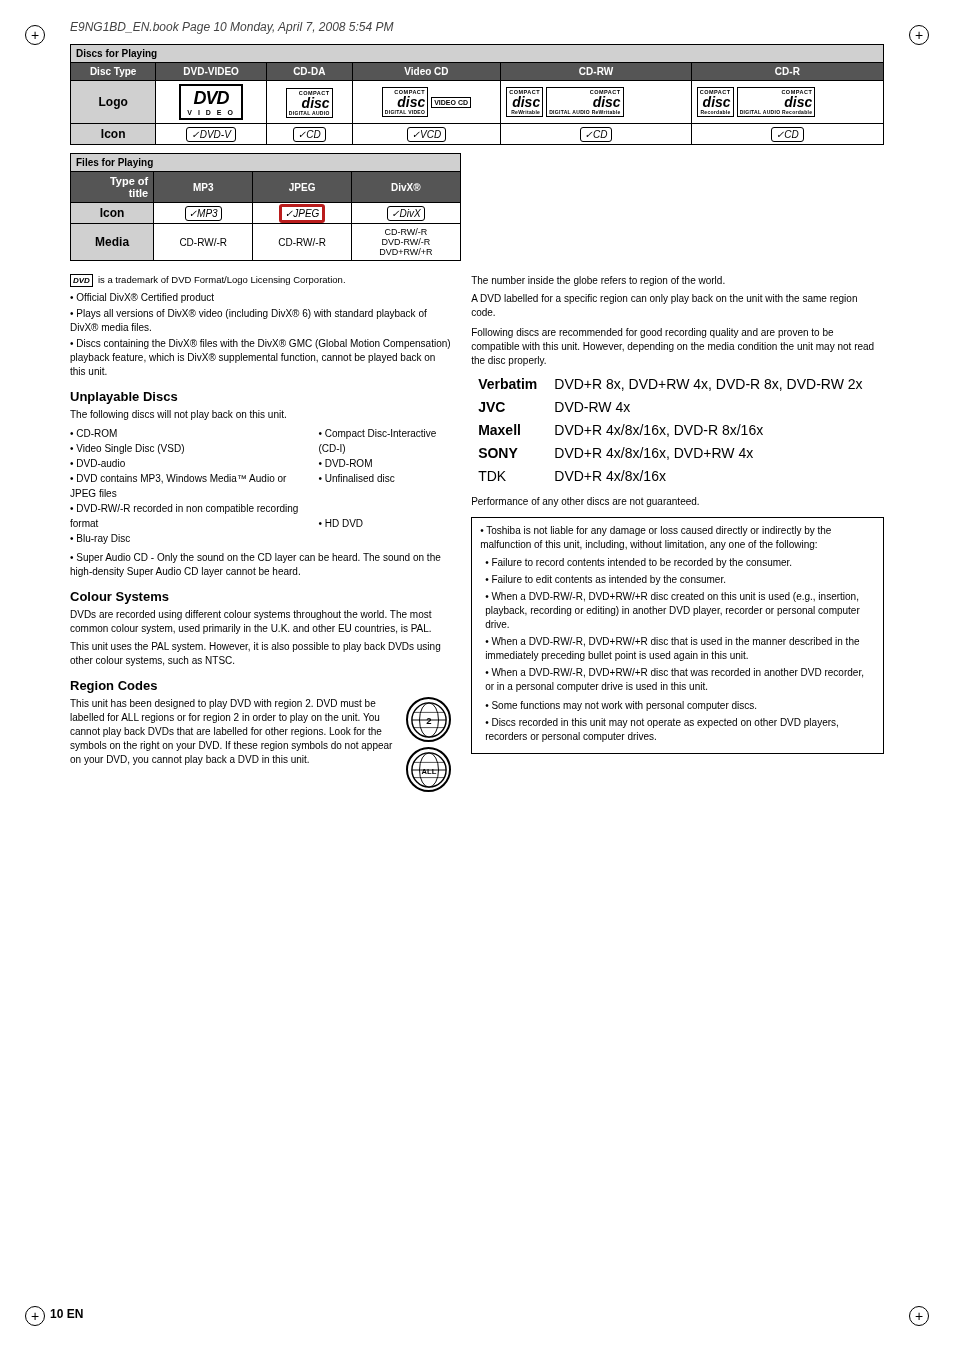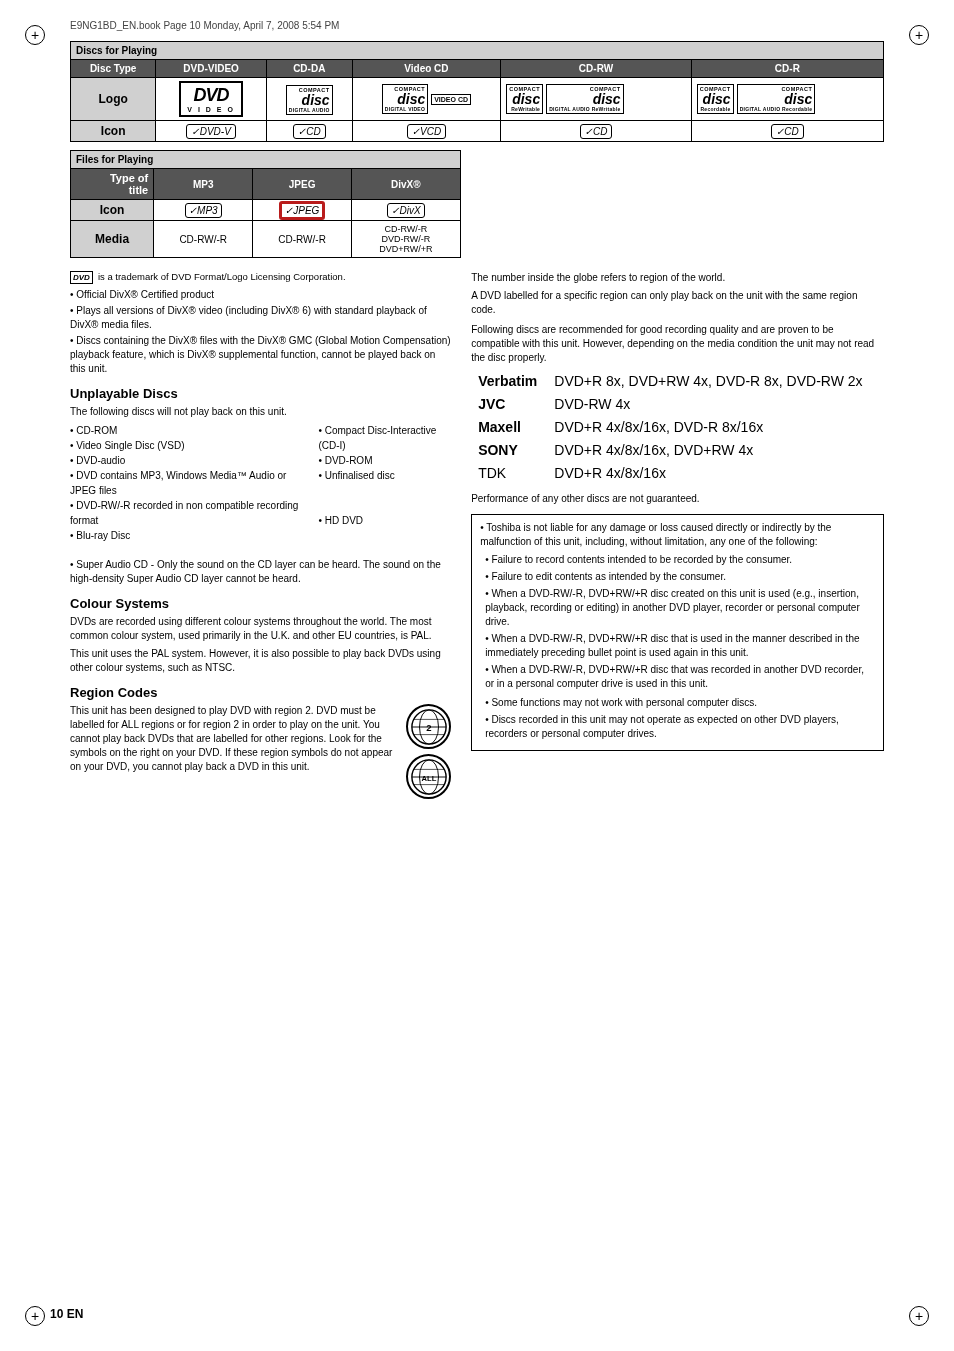--- a/index.html
+++ b/index.html
@@ -271,24 +271,25 @@
       font-size: 10px;
       line-height: 1.5;
     }
 
     .verbatim-table td {
       padding: 0 5px;
       vertical-align: top;
     }
 
     .header-bar {
-      font-size: 10px;
+      font-size: 12px;
       color: #444;
       margin-bottom: 8px;
       padding-left: 40px;
+      font-style: italic;
     }
   </style>
 </head>
 <body>
 
 <div class="page-container">
 
   <div class="corner-mark corner-tl"></div>
   <div class="corner-mark corner-tr"></div>
   <div class="corner-mark corner-bl"></div>
@@ -441,21 +442,21 @@
 
         <ul class="bullet-list">
           <li>Official DivX® Certified product</li>
           <li>Plays all versions of DivX® video (including DivX® 6) with standard playback of DivX® media files.</li>
           <li>Discs containing the DivX® files with the DivX® GMC (Global Motion Compensation) playback feature, which is DivX® supplemental function, cannot be played back on this unit.</li>
         </ul>
 
         <div class="section-title">Unplayable Discs</div>
         <p class="body-text">The following discs will not play back on this unit.</p>
 
-        <div style="display:flex; gap:10px; font-size:10px; line-height:1.5; margin-bottom:15px;">
+        <div style="display:flex; gap:10px; font-size:10px; line-height:1.5; margin-bottom:5px;">
           <div>
             <div>• CD-ROM</div>
             <div>• Video Single Disc (VSD)</div>
             <div>• DVD-audio</div>
             <div>• DVD contains MP3, Windows Media™ Audio or JPEG files</div>
             <div>• DVD-RW/-R recorded in non compatible recording format</div>
             <div>• Blu-ray Disc</div>
           </div>
           <div>
             <div>• Compact Disc-Interactive (CD-I)</div>

